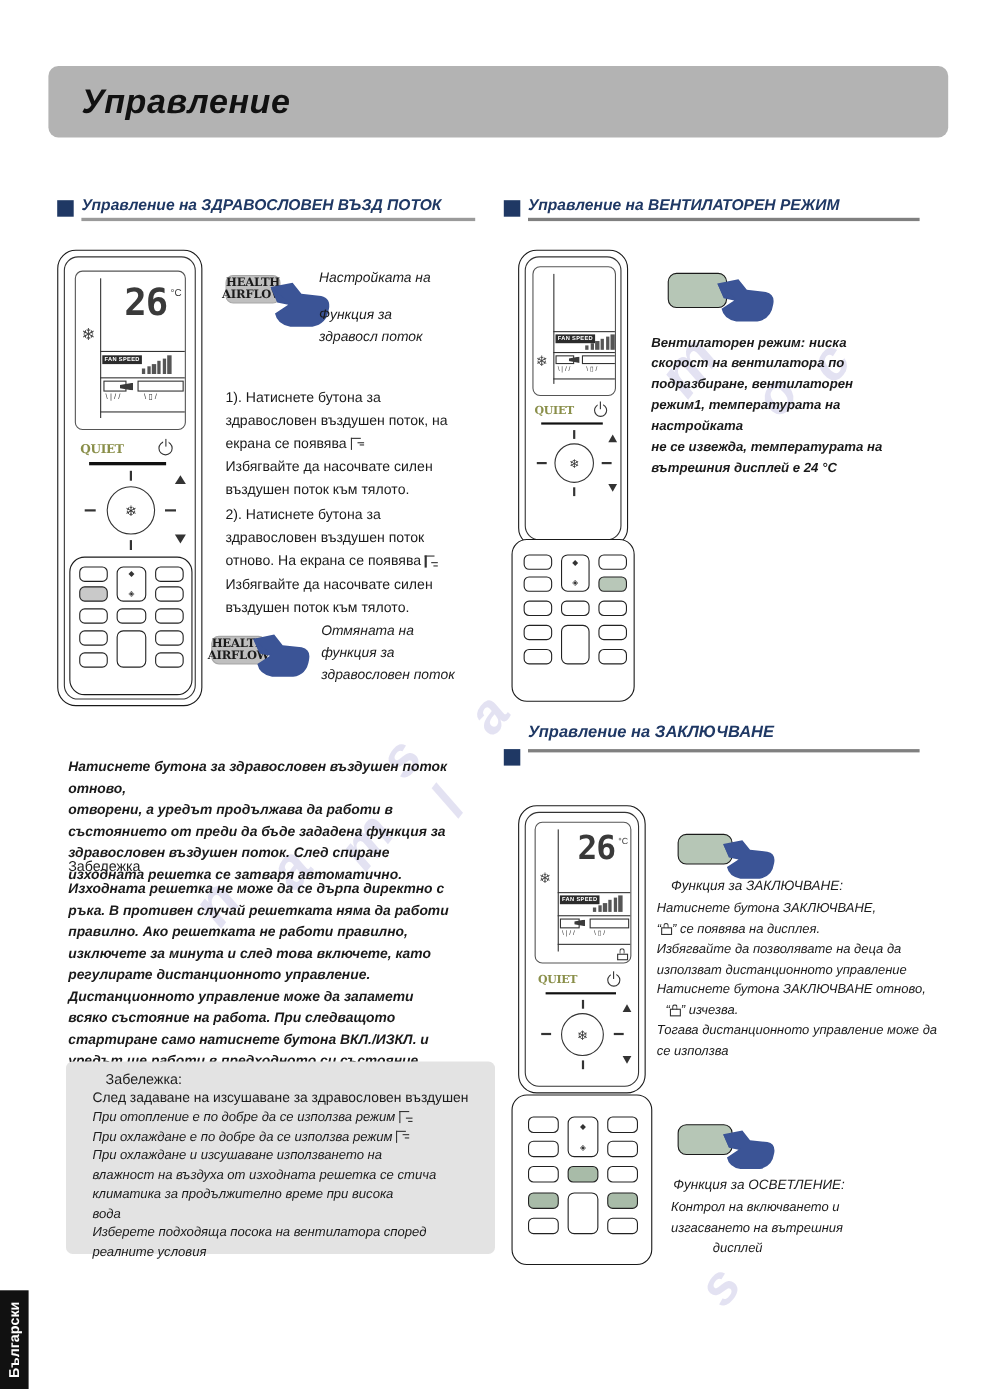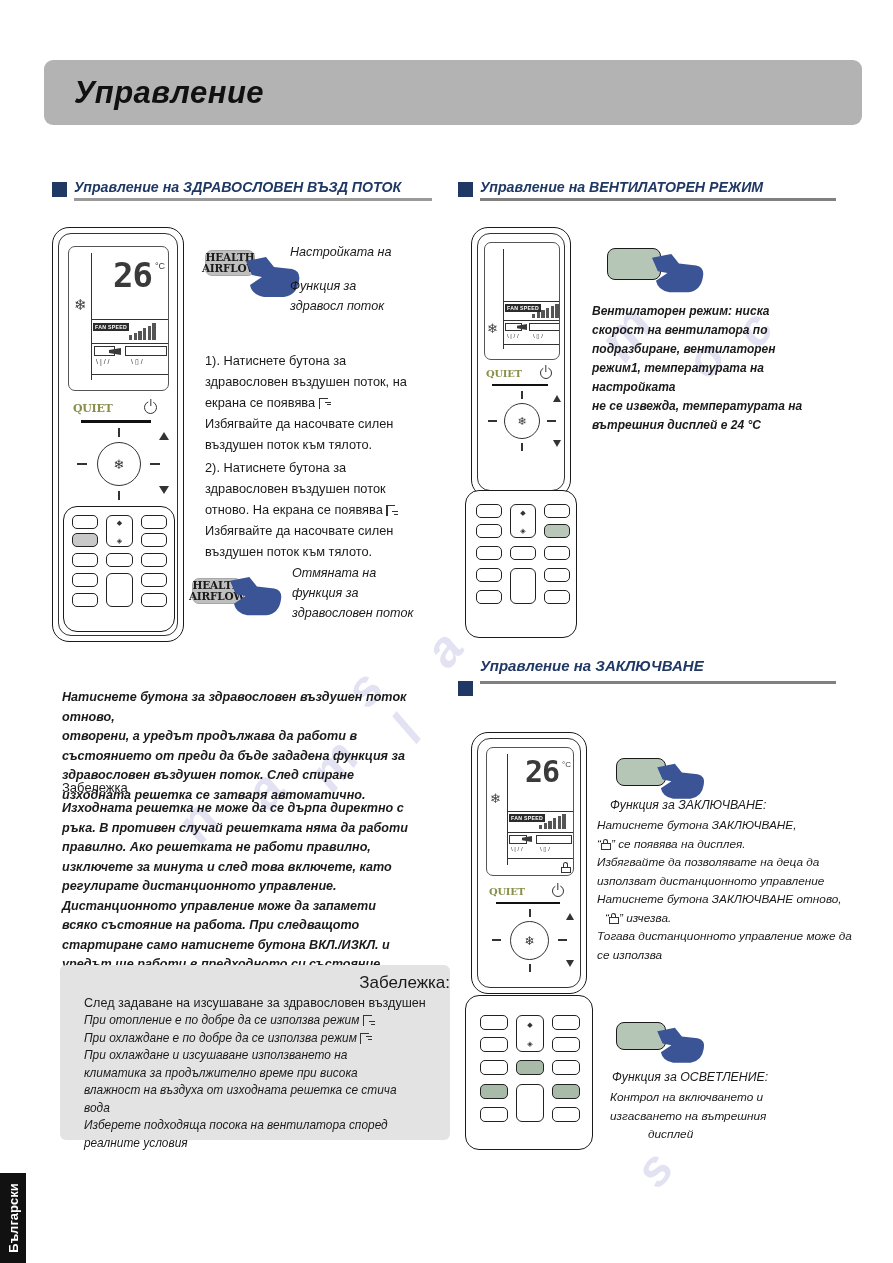--- a/index.html
+++ b/index.html
@@ -82,23 +82,22 @@
 
   
   #note-box {
     position: absolute;
     left: 60px; top: 965px;
     width: 390px; height: 175px;
     background: #e3e3e3;
     border-radius: 6px;
   }
   #note-box .nb-title {
-    font-size: 17px;
+    font-size: 13px;
     padding: 8px 0 0 36px;
-    text-align: right;
   }
   #note-box .nb-p {
     font-size: 12.6px;
     line-height: 18px;
     padding: 1px 4px 0 8px;
     text-align: left;
   }
   #note-box .nb-i {
     font-style: italic;
     font-size: 11.9px;
@@ -506,22 +505,22 @@
   </div>
   <div class="nb-i">
     <span>При охлаждане е по добре да се използва режим</span>
     <span class="inline-ico">
       <span class="vbar"></span><span class="hbar"></span>
       <span class="fin" style="top:3.5px; width:6px;"></span>
       <span class="fin" style="top:6px; width:4px;"></span>
     </span>
   </div>
   <div class="nb-i">При охлаждане и изсушаване използването на</div>
+  <div class="nb-i">влажност на въздуха от изходната решетка се стича</div>
   <div class="nb-i">климатика за продължително време при висока</div>
-  <div class="nb-i">влажност на въздуха от изходната решетка се стича</div>
   <div class="nb-i">вода</div>
   <div class="nb-i">Изберете подходяща посока на вентилатора според</div>
   <div class="nb-i">реалните условия</div>
 </div>
 
 <div class="remote" style="left:471px; top:227px; width:100px; height:270px;">
   <div class="remote-inner"></div>
 
   <div class="lcd" style="left:12px; top:14px; width:76px; height:118px;">
     <div class="vline" style="left:18px;"></div>

